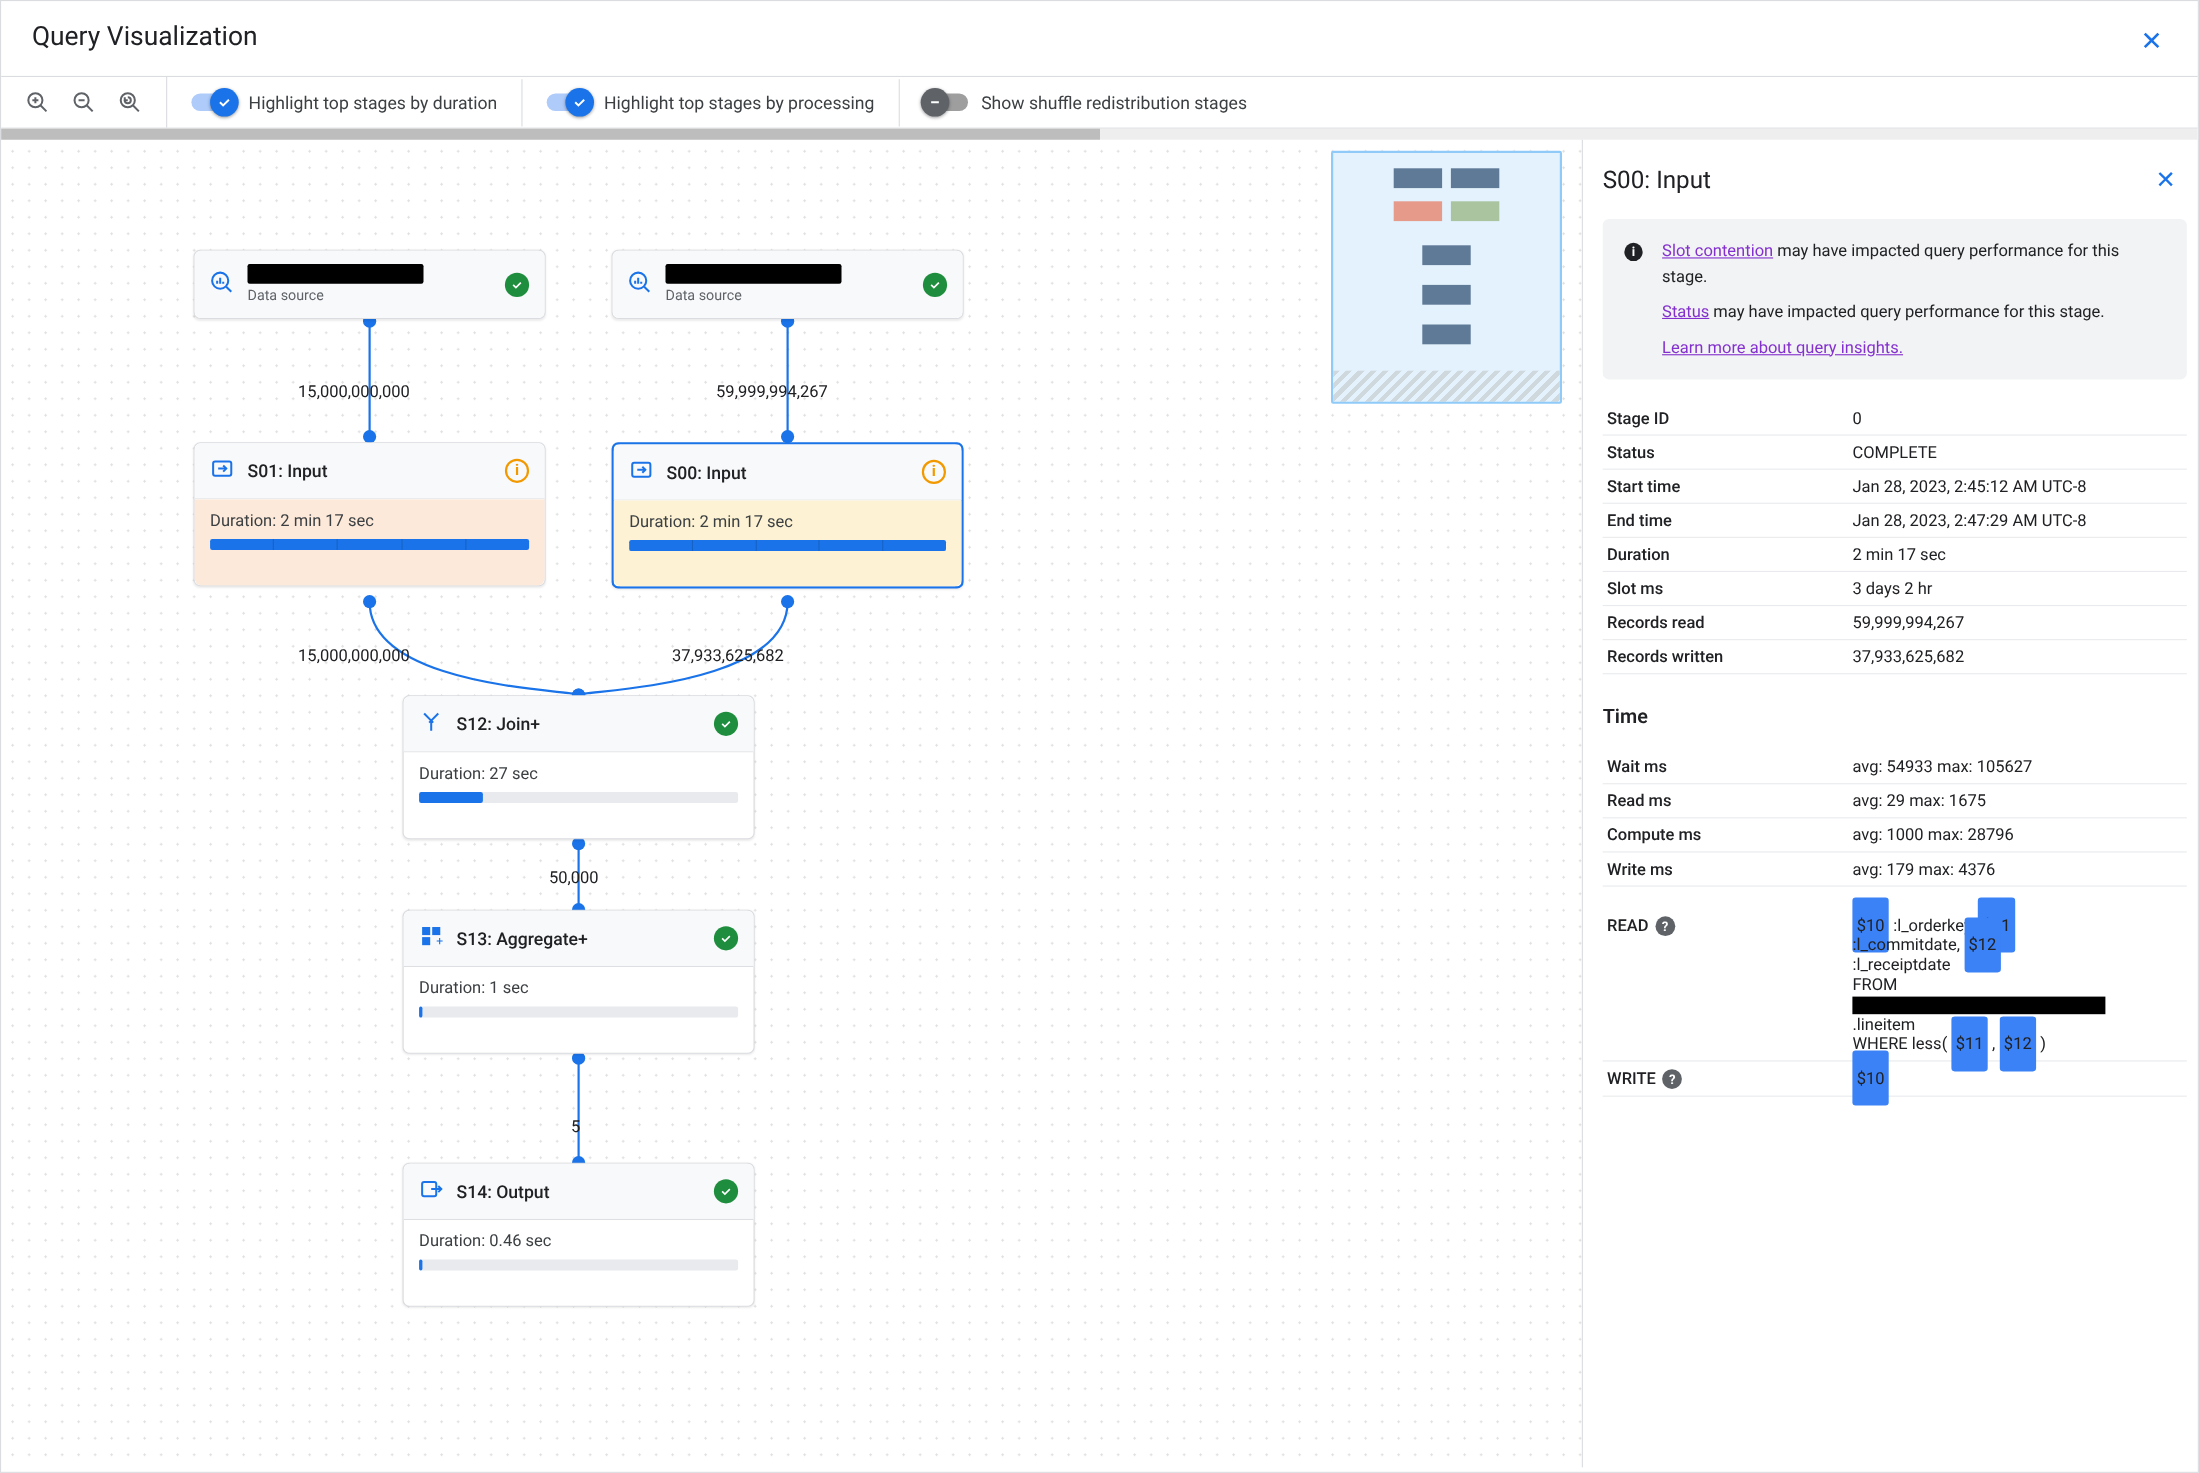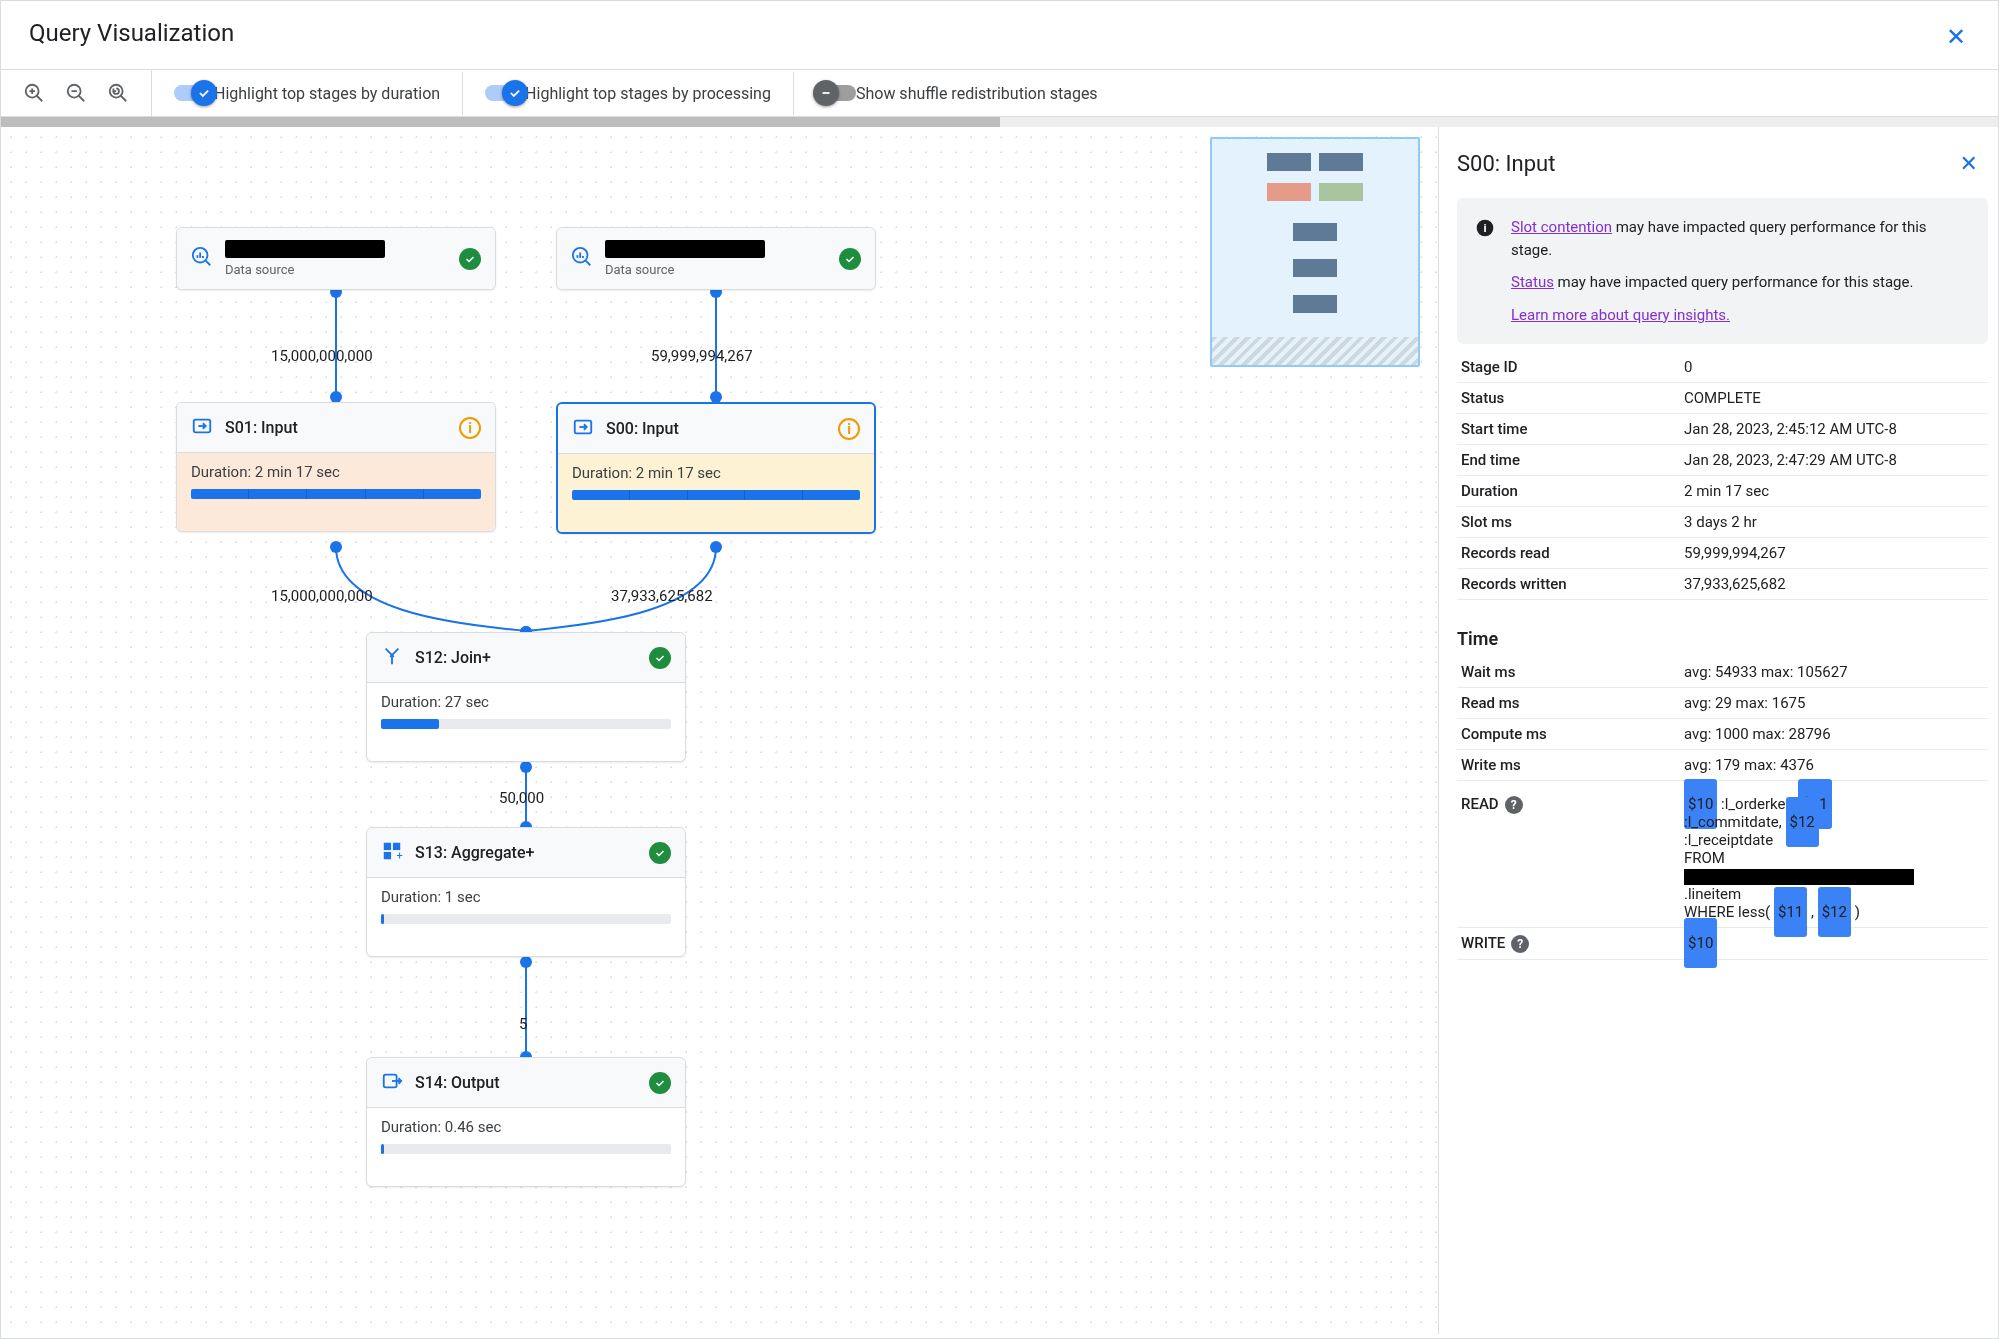--- a/index.html
+++ b/index.html
@@ -19,21 +19,21 @@
   body{margin:0;background:#fff;color:#202124;font-size:13px}
   
   .window{position:relative;width:1999px;height:1339px;border:1px solid var(--grey-border);overflow:hidden}
   
   .title-bar{display:flex;align-items:flex-start;justify-content:space-between;padding:18px 28px 14px 28px;border-bottom:1px solid var(--grey-border)}
   .title-bar h1{margin:0;font-size:24px;font-weight:400}
   .close-x{color:var(--blue);font-size:24px;cursor:pointer;padding:4px}
   
   .toolbar{display:flex;align-items:center;border-bottom:1px solid var(--grey-border)}
   .toolbar .zoom-group{display:flex;align-items:center;gap:20px;padding:12px 22px;border-right:1px solid var(--grey-border)}
-  .toolbar .opt{display:flex;align-items:center;padding:12px 22px;border-right:1px solid var(--grey-border);font-size:16px;color:#3c4043}
+  .toolbar .opt{display:flex;align-items:center;gap:12px;padding:12px 22px;border-right:1px solid var(--grey-border);font-size:16px;color:#3c4043}
   .toolbar .opt:last-child{border-right:none}
   .zoom-btn{color:var(--grey-text);cursor:pointer;display:inline-flex}
   
   .toggle{position:relative;width:40px;height:16px;border-radius:10px;background:#9e9e9e;flex:0 0 auto}
   .toggle .knob{position:absolute;top:-5px;left:-3px;width:26px;height:26px;border-radius:50%;background:#bdbdbd;display:flex;align-items:center;justify-content:center;box-shadow:0 1px 3px rgba(0,0,0,.4)}
   .toggle.on{background:#aecbfa}
   .toggle.on .knob{background:var(--blue);left:auto;right:-3px;color:#fff}
   .toggle.off-dash .knob{background:#5f6368;color:#fff}
   
   .h-scroll{height:10px;background:#eee;position:relative}
@@ -77,21 +77,21 @@
     background:repeating-linear-gradient(135deg,#cfd8dc 0,#cfd8dc 4px,#e3f2fd 4px,#e3f2fd 8px)}
 
   
   .side{width:560px;border-left:1px solid var(--grey-border);overflow-y:auto;padding:0 10px 20px 18px;font-size:15px}
   .side-head{display:flex;align-items:center;justify-content:space-between;padding:20px 6px 18px 0}
   .side-head h2{margin:0;font-size:22px;font-weight:400}
   .side-head .close-x{font-size:22px}
   .notice{background:#f1f3f4;border-radius:6px;padding:18px 18px 18px 54px;position:relative;line-height:1.5}
   .notice .info-icon{position:absolute;left:18px;top:20px}
   .notice a{color:var(--purple);text-decoration:underline;cursor:pointer}
-  .kv-table{width:100%;margin-top:8px;border-collapse:collapse}
+  .kv-table{width:100%;margin-top:20px;border-collapse:collapse}
   .kv-table td{padding:6px 4px;border-bottom:1px solid #e8eaed;vertical-align:top}
   .kv-table td.k{font-weight:500;width:42%}
   .section-h{font-weight:600;font-size:18px;margin:28px 0 6px 0}
   .help-circ{display:inline-flex;align-items:center;justify-content:center;width:18px;height:18px;border-radius:50%;background:#5f6368;color:#fff;font-size:12px;font-weight:bold;margin-left:6px}
   .step-val .hl{background:#3b82f6;padding:16px 4px;border-radius:3px}
   .red-strip{display:inline-block;background:#000;width:230px;height:16px;vertical-align:middle}
 
   
   svg.i{width:22px;height:22px}
   .status-ok{width:22px;height:22px;border-radius:50%;background:var(--green);display:inline-flex;align-items:center;justify-content:center;color:#fff}

